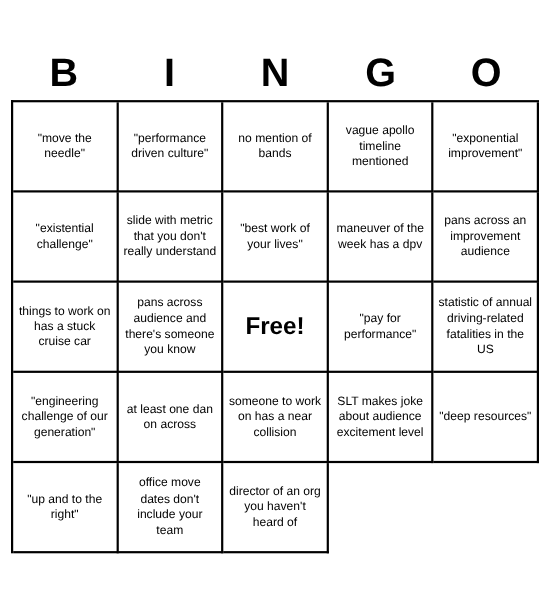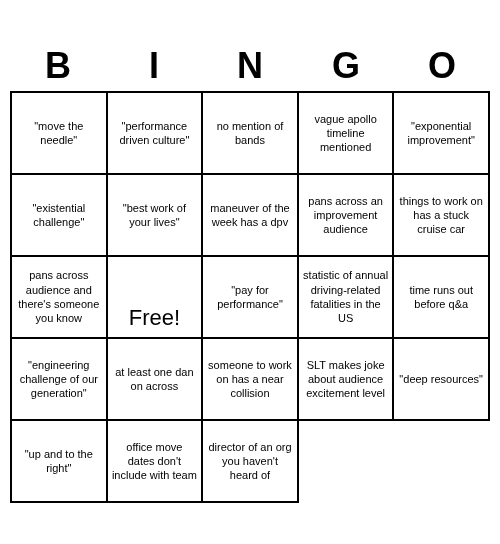--- a/index.html
+++ b/index.html
@@ -54,22 +54,21 @@
       justify-content: center;
       text-align: center;
       padding: 4px;
       font-size: 11px;
       line-height: 1.3;
       color: #000;
     }
 
     .bingo-cell.free {
       font-size: 22px;
-      font-weight: normal;
-      align-items: flex-end;
+      font-weight: bold;
     }
 
     .bingo-cell .cell-text {
       display: block;
       width: 100%;
     }
   </style>
 </head>
 <body>
 
@@ -96,20 +95,23 @@
       <div class="bingo-cell">
         <span class="cell-text">vague apollo timeline mentioned</span>
       </div>
       <div class="bingo-cell">
         <span class="cell-text">"exponential improvement"</span>
       </div>
       <div class="bingo-cell">
         <span class="cell-text">"existential challenge"</span>
       </div>
       <div class="bingo-cell">
+        <span class="cell-text">slide with metric that you don't really understand</span>
+      </div>
+      <div class="bingo-cell">
         <span class="cell-text">"best work of your lives"</span>
       </div>
       <div class="bingo-cell">
         <span class="cell-text">maneuver of the week has a dpv</span>
       </div>
       <div class="bingo-cell">
         <span class="cell-text">pans across an improvement audience</span>
       </div>
       <div class="bingo-cell">
         <span class="cell-text">things to work on has a stuck cruise car</span>
@@ -120,40 +122,37 @@
       <div class="bingo-cell free">
         <span class="cell-text">Free!</span>
       </div>
       <div class="bingo-cell">
         <span class="cell-text">"pay for performance"</span>
       </div>
       <div class="bingo-cell">
         <span class="cell-text">statistic of annual driving-related fatalities in the US</span>
       </div>
       <div class="bingo-cell">
-        <span class="cell-text">time runs out before q&amp;a</span>
-      </div>
-      <div class="bingo-cell">
         <span class="cell-text">"engineering challenge of our generation"</span>
       </div>
       <div class="bingo-cell">
         <span class="cell-text">at least one dan on across</span>
       </div>
       <div class="bingo-cell">
         <span class="cell-text">someone to work on has a near collision</span>
       </div>
       <div class="bingo-cell">
         <span class="cell-text">SLT makes joke about audience excitement level</span>
       </div>
       <div class="bingo-cell">
         <span class="cell-text">"deep resources"</span>
       </div>
       <div class="bingo-cell">
         <span class="cell-text">"up and to the right"</span>
       </div>
       <div class="bingo-cell">
-        <span class="cell-text">office move dates don't include with team</span>
+        <span class="cell-text">office move dates don't include your team</span>
       </div>
       <div class="bingo-cell">
         <span class="cell-text">director of an org you haven't heard of</span>
       </div>
     </div>
 </div>
 
 </body></html>

